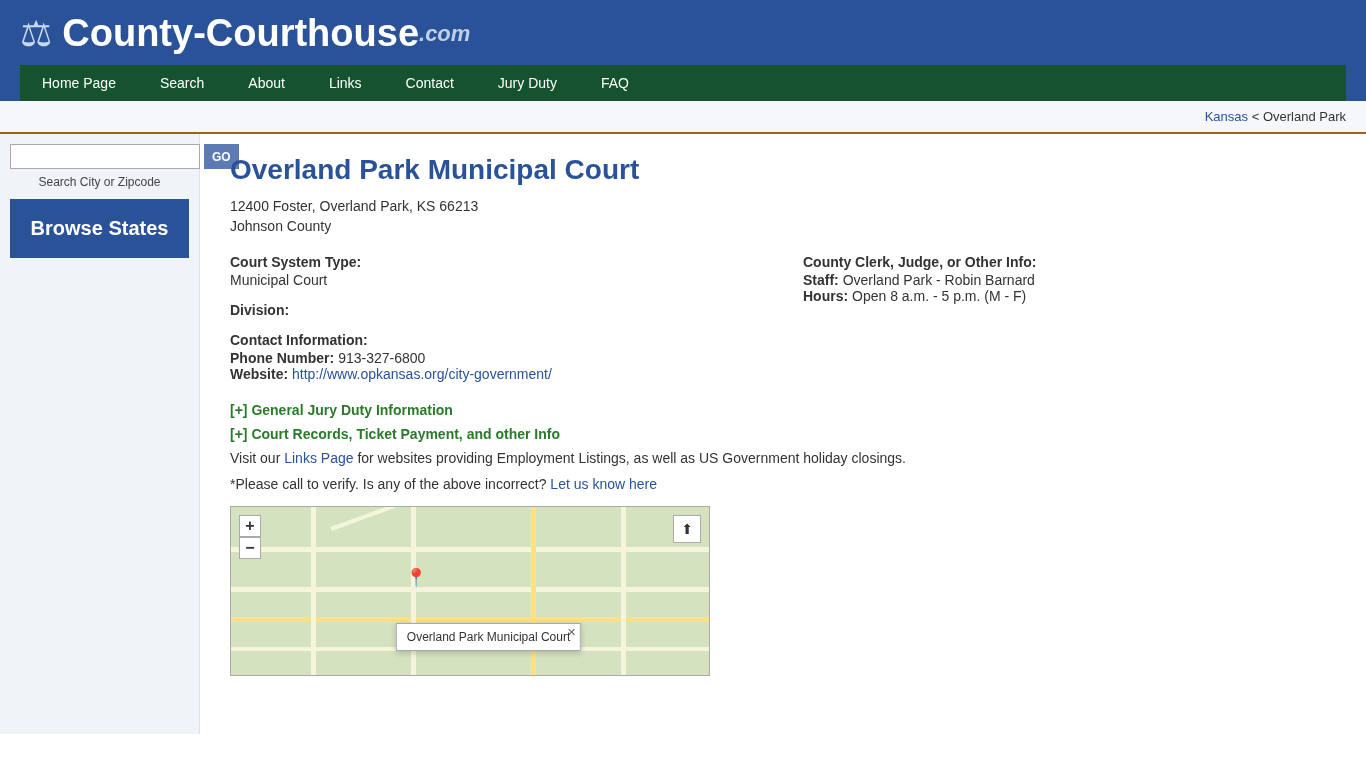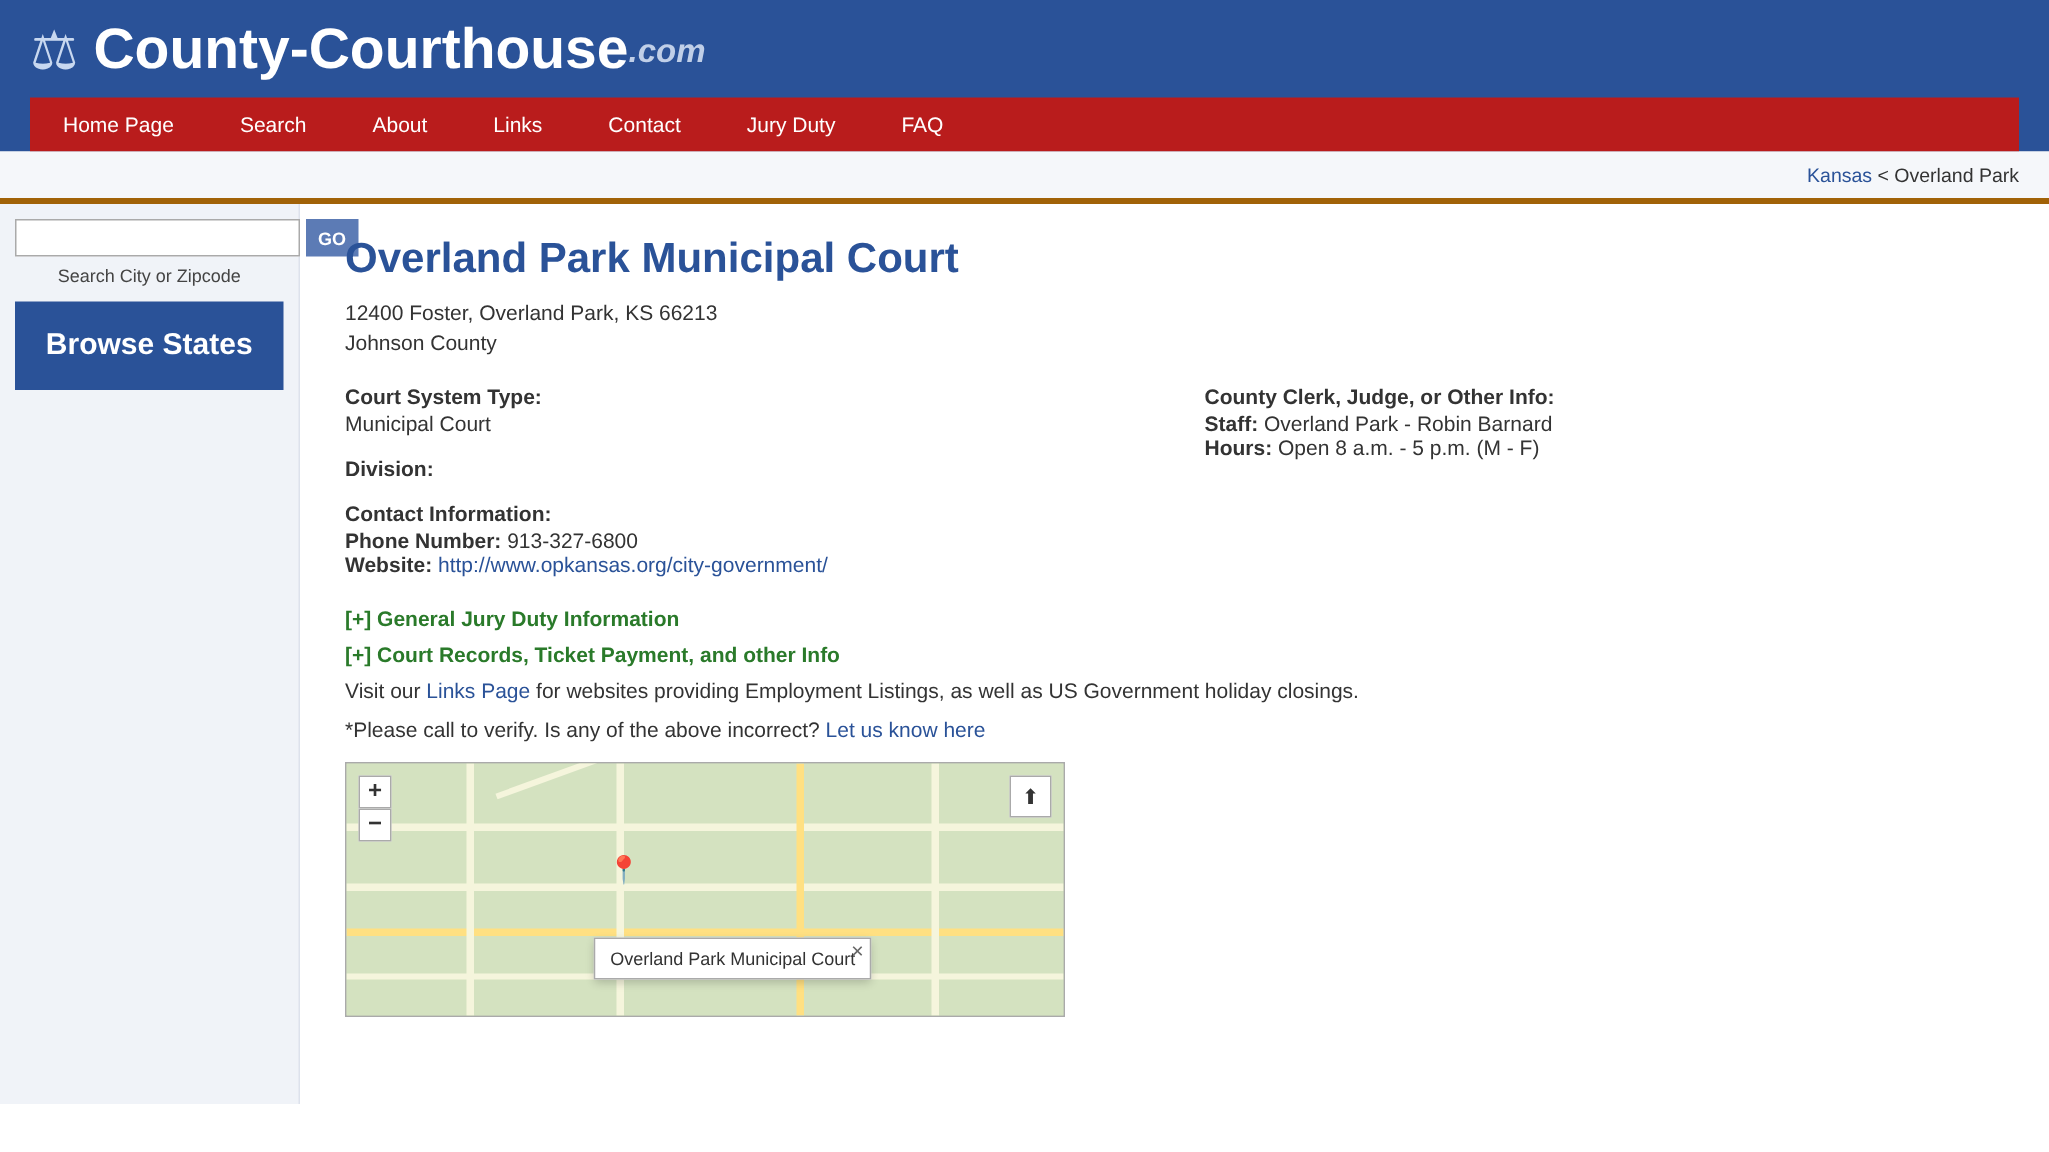--- a/index.html
+++ b/index.html
@@ -27,38 +27,38 @@
     }
     #site-title-com {
       font-size: 22px;
       color: #c0cfe8;
       font-style: italic;
       font-weight: bold;
     }
     #nav {
       display: flex;
       gap: 0;
-      background: #b91c1c;
+      background: #14532d;
       padding: 0;
     }
     .nav-item {
       color: #fff;
       padding: 10px 22px;
       cursor: pointer;
       font-size: 14px;
       text-decoration: none;
     }
 
     
     #breadcrumb-bar {
       text-align: right;
       padding: 8px 20px;
       font-size: 13px;
       background: #f5f7fa;
-      border-bottom: 4px solid #a16207;
+      border-bottom: 2px solid #a16207;
     }
     #breadcrumb-bar a { color: #2a5298; text-decoration: none; }
 
     
     #layout {
       display: flex;
       min-height: 600px;
     }
 
     

